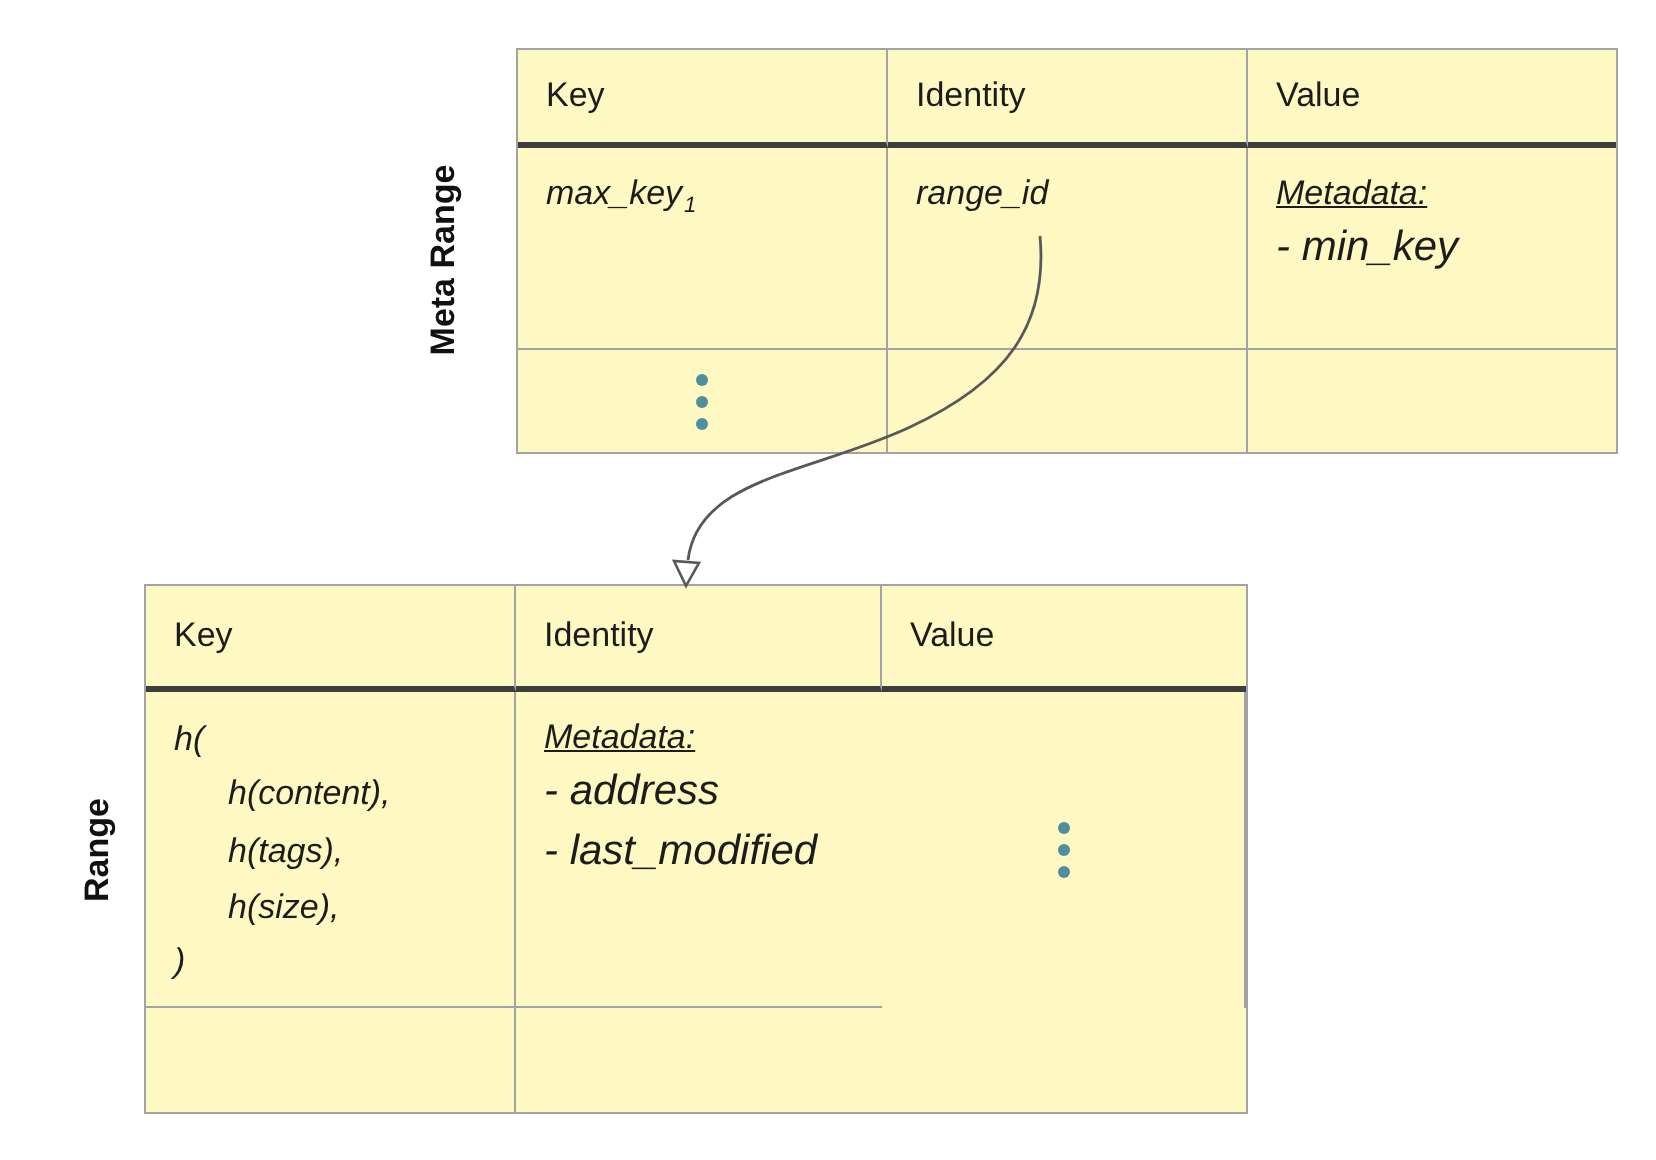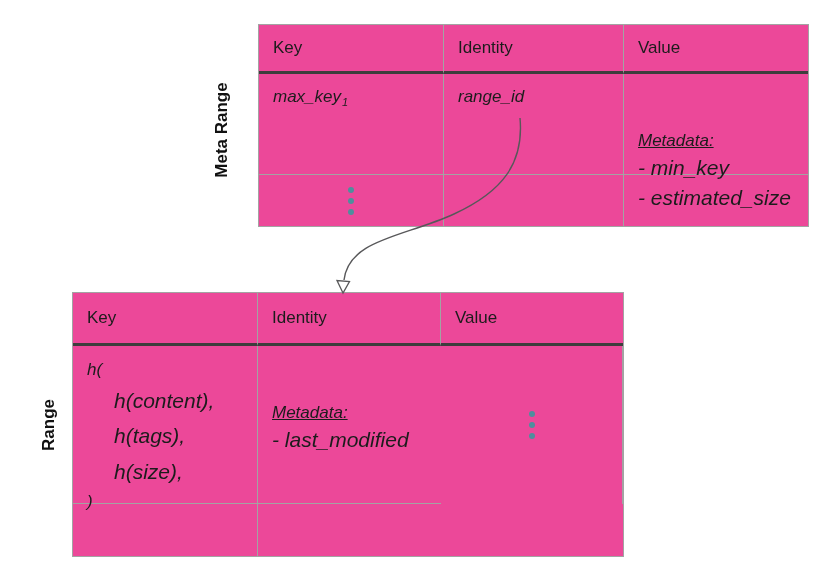--- a/index.html
+++ b/index.html
@@ -28,21 +28,21 @@
     color: #111111;
     transform: rotate(-90deg);
     white-space: nowrap;
   }
   
   .dtable {
     position: absolute;
     display: grid;
     box-sizing: border-box;
     border: 1px solid #a3a3a3;
-    background: #ec4899;
+    background: #fef9c3;
   }
   .dtable > div { box-sizing: border-box; }
   .cell {
     padding: 12px 14px;
     font-size: 17px;
     line-height: 1.35;
   }
   .hcell {
     display: flex;
     align-items: center;
@@ -51,23 +51,23 @@
     border-bottom: 3px solid #3d3d3d;
   }
   .vline { border-right: 1px solid #a3a3a3; }
   .rline { border-bottom: 1px solid #a3a3a3; font-style: italic; }
   .sub {
     font-size: 11px;
     position: relative;
     top: 4px;
     margin-left: 1px;
   }
-  .u { text-decoration: underline; margin-top: 44px; }
+  .u { text-decoration: underline; }
   .value-item { font-size: 21px; line-height: 1.42; }
-  .id-line { display: block; font-size: 21px; line-height: 1.7; padding-left: 27px; }
+  .id-line { display: block; font-size: 17px; line-height: 1.7; padding-left: 27px; }
   .id-open, .id-close { display: block; font-size: 17px; line-height: 1.45; padding-left: 0; }
   
   .dots-cell {
     display: flex;
     justify-content: center;
     align-items: center;
   }
   .dots {
     display: flex;
     flex-direction: column;
@@ -104,21 +104,20 @@
 
     <div class="cell vline rline">
       <span>max_key</span><span class="sub">1</span>
     </div>
     <div class="cell vline rline">
       <span>range_id</span>
     </div>
     <div class="cell rline">
       <div class="u">Metadata:</div>
       <div class="value-item">- min_key</div>
-      <div class="value-item">- estimated_size</div>
     </div>
 
     <div class="cell vline dots-cell">
       <div class="dots">
         <span class="dot"></span>
         <span class="dot"></span>
         <span class="dot"></span>
       </div>
     </div>
     <div class="cell vline"></div>
@@ -136,20 +135,21 @@
 
     <div class="cell vline rline">
       <span class="id-open">h(</span>
       <span class="id-line">h(content),</span>
       <span class="id-line">h(tags),</span>
       <span class="id-line">h(size),</span>
       <span class="id-close">)</span>
     </div>
     <div class="cell rline">
       <div class="u">Metadata:</div>
+      <div class="value-item">- address</div>
       <div class="value-item">- last_modified</div>
     </div>
 
     <div class="cell vline dots-cell">
       <div class="dots">
         <span class="dot"></span>
         <span class="dot"></span>
         <span class="dot"></span>
       </div>
     </div>

